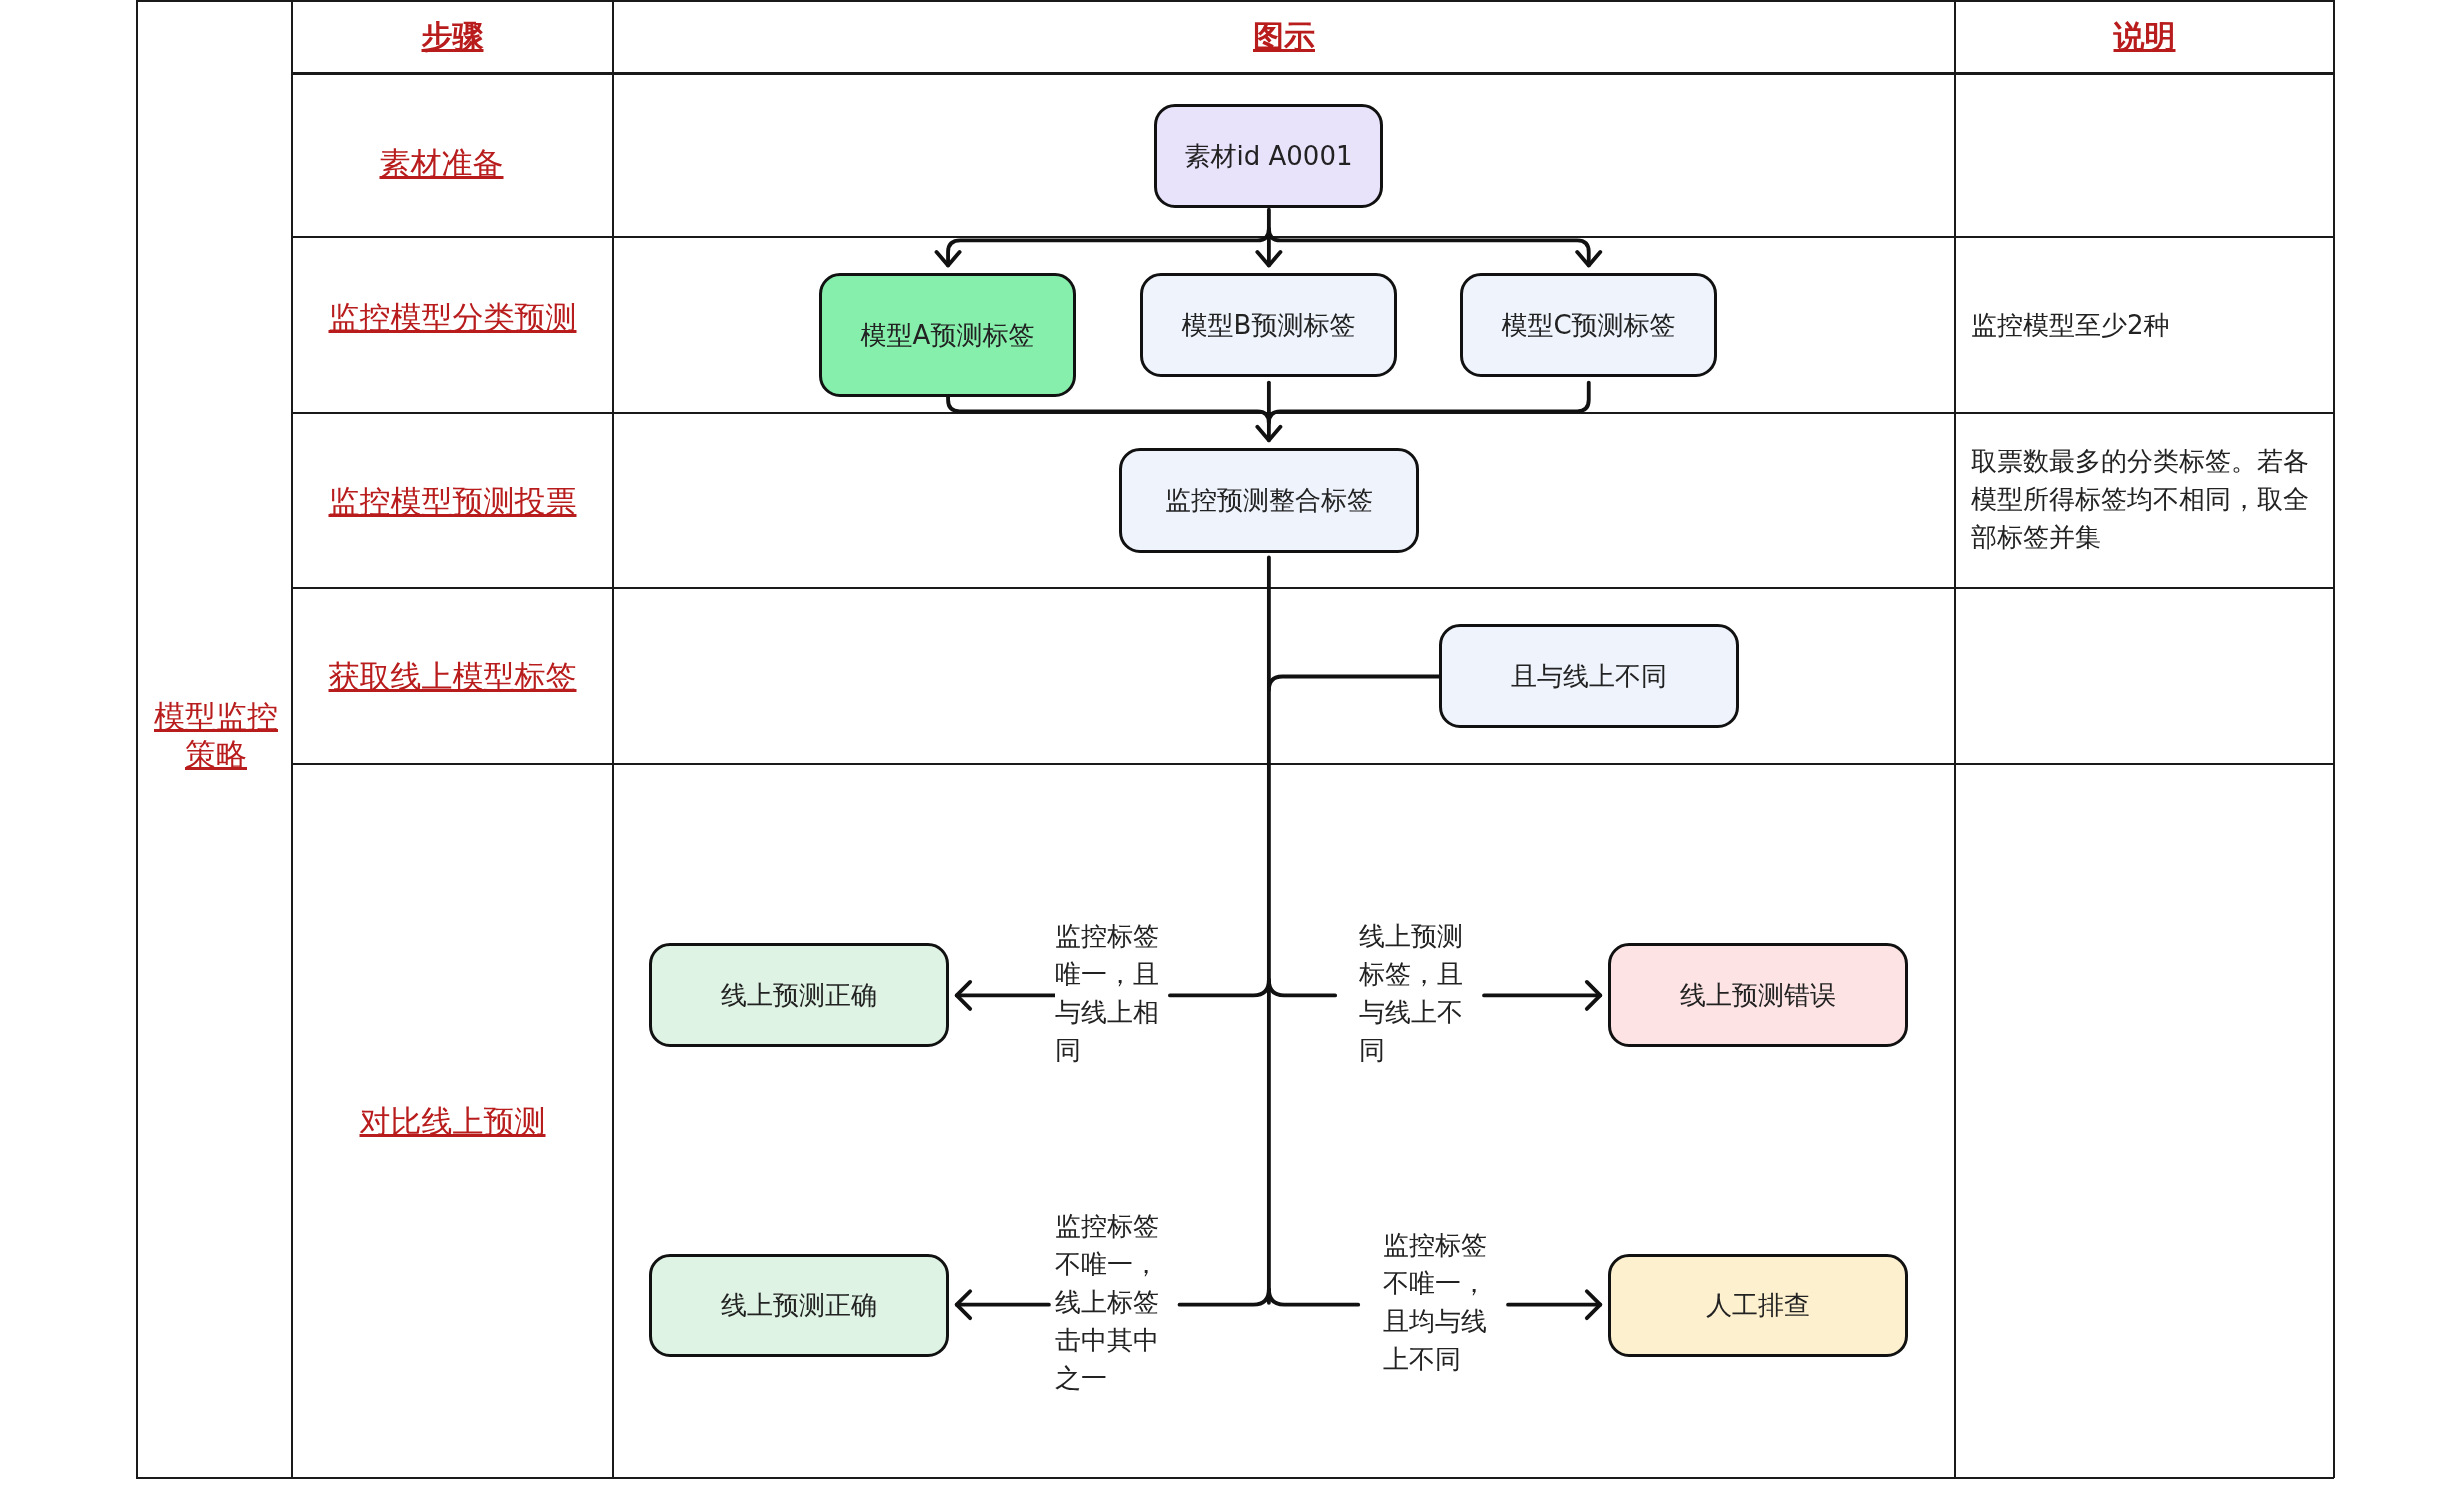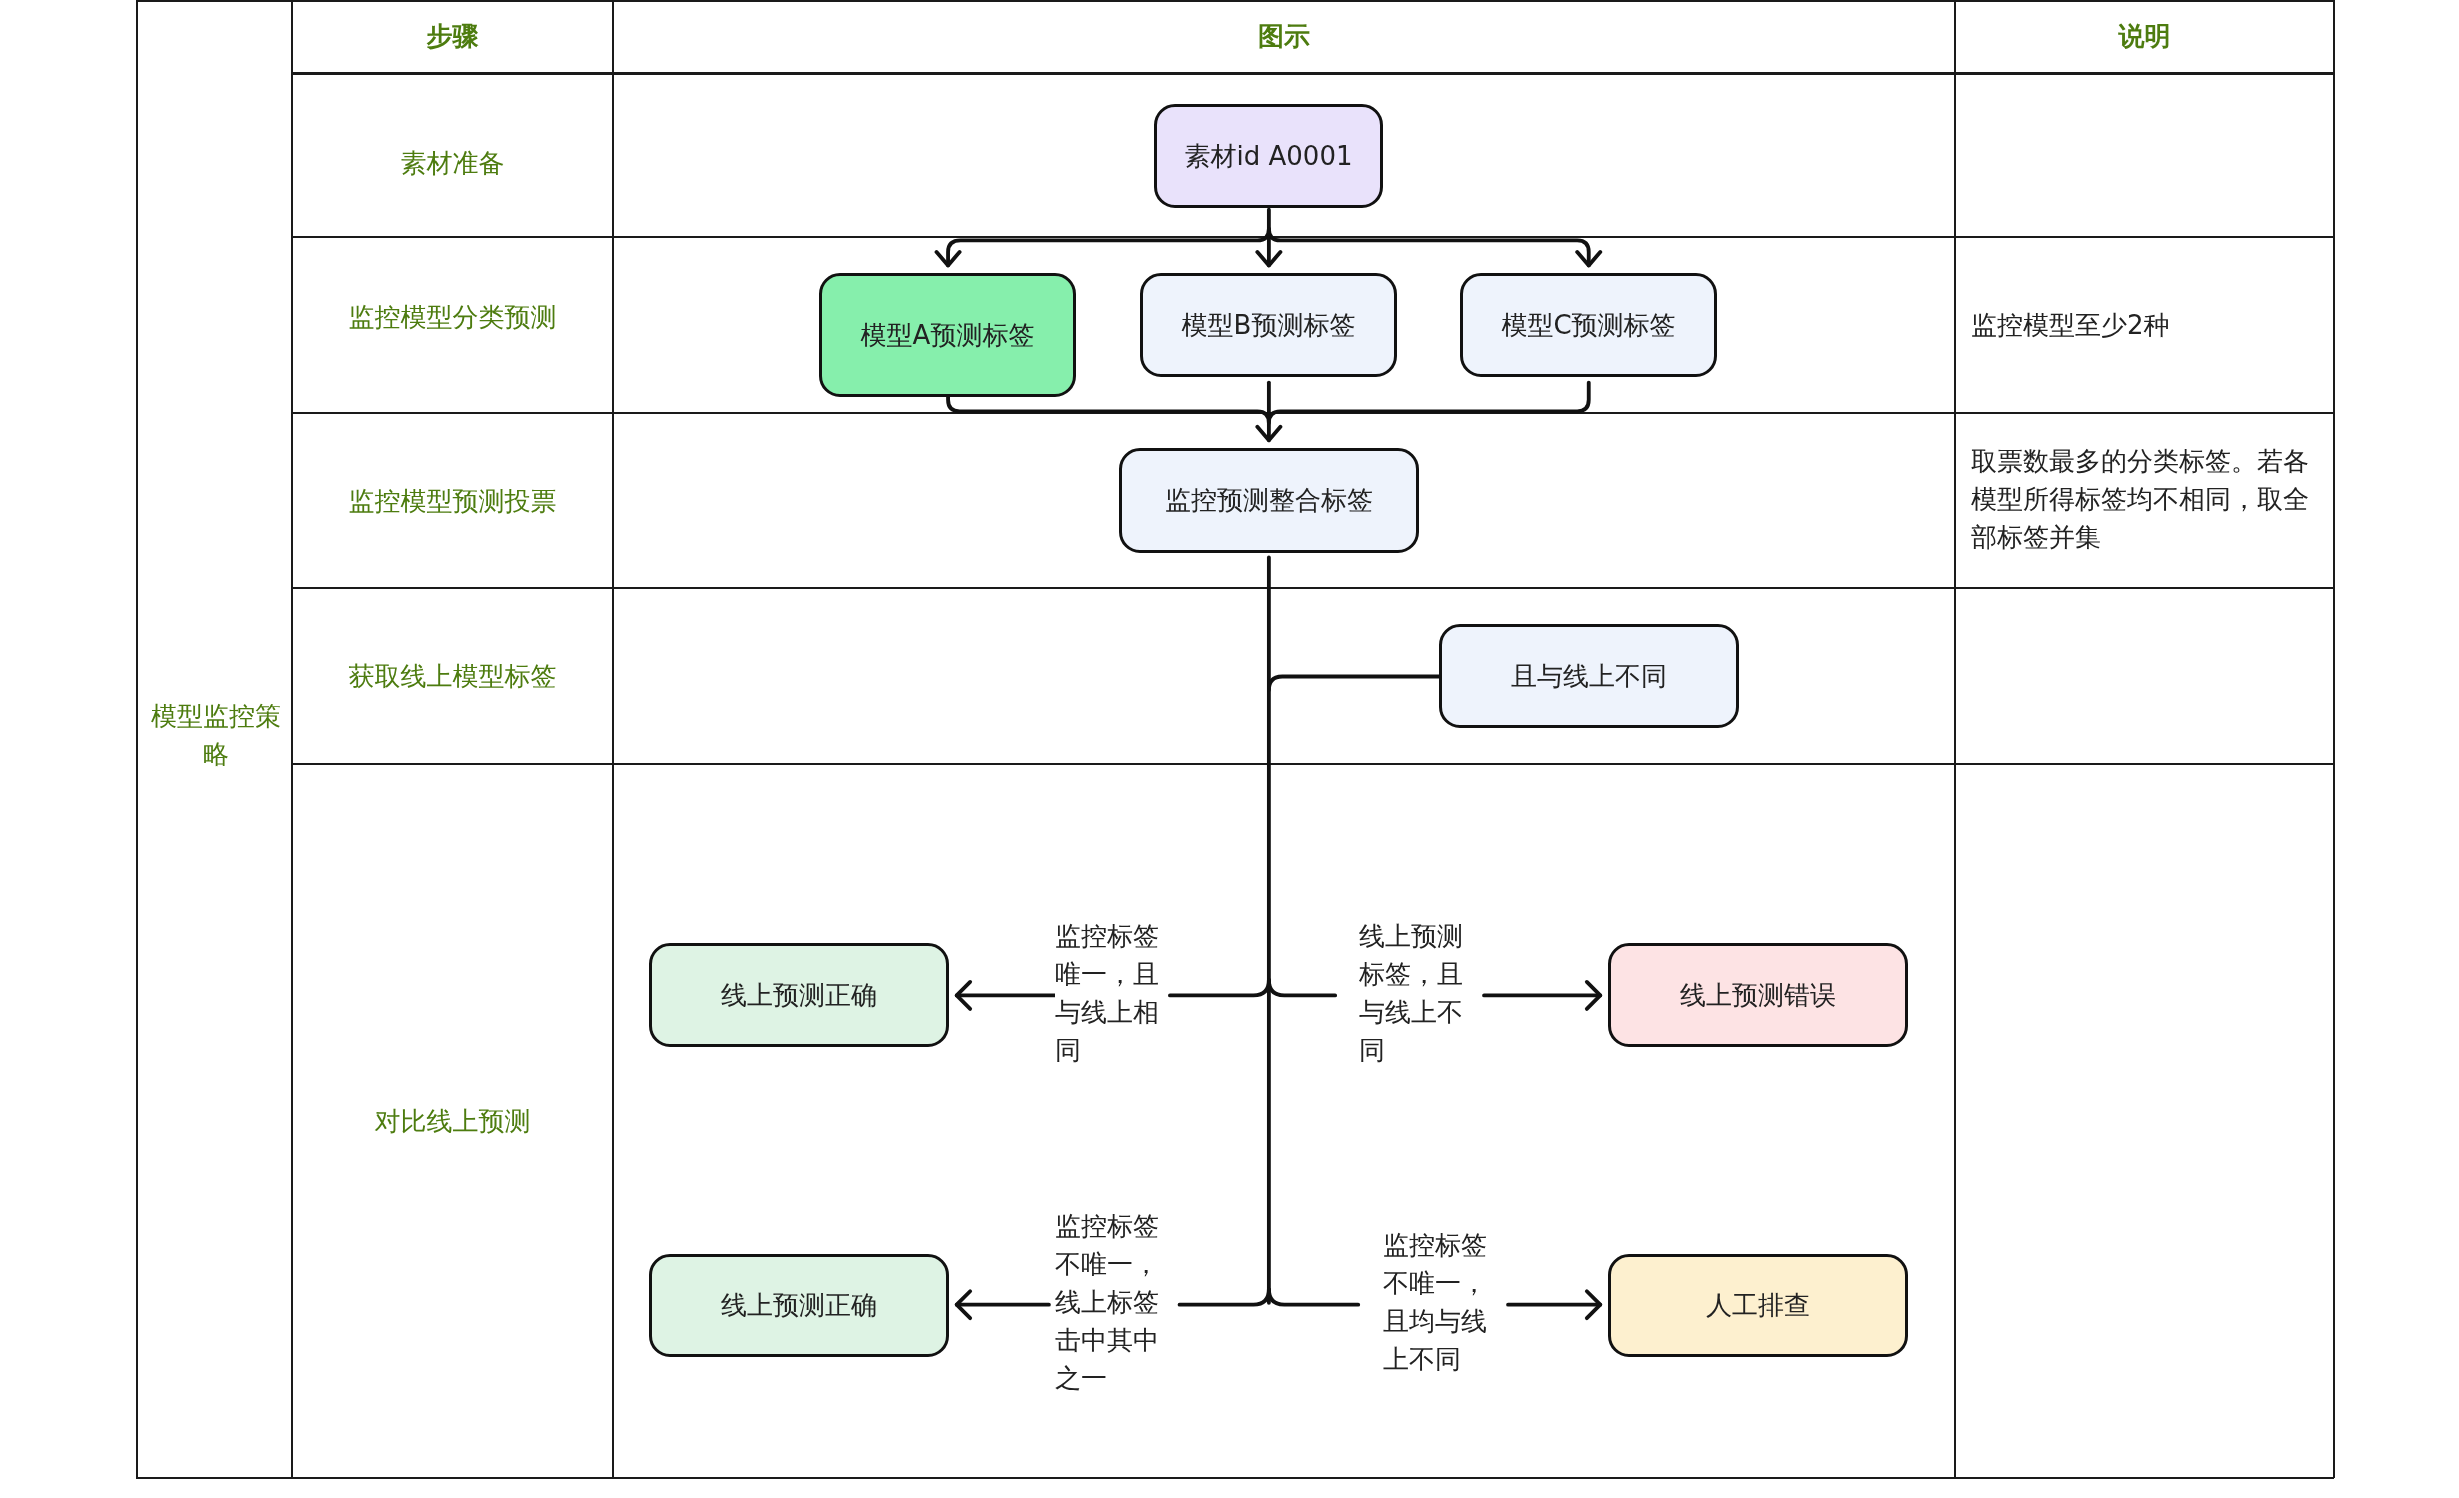--- a/index.html
+++ b/index.html
@@ -1,20 +1,20 @@
 <!DOCTYPE html>
 <html><head>
 <meta charset="utf-8">
 <style>
   html, body { margin:0; padding:0; background:#ffffff; }
   body { width:2459px; height:1499px; position:relative; overflow:hidden;
          font-family:"DejaVu Sans", "Liberation Sans", sans-serif; color:#222; }
   .grid-line { position:absolute; background:#1a1a1a; }
   .cell-text { position:absolute; display:flex; align-items:center; justify-content:center;
-               text-align:center; font-size:26px; color:#4d7c0f; line-height:38px; }
+               text-align:center; font-size:31px; color:#b91c1c; line-height:38px;text-decoration:underline; }
   .head { font-weight:bold; }
   .desc-text { position:absolute; font-size:26px; line-height:38px; color:#222; }
   .node { position:absolute; box-sizing:border-box; border:3.8px solid #111; border-radius:21px;
           display:flex; align-items:center; justify-content:center; font-size:26px; color:#222; }
   .edge-label { position:absolute; font-size:26px; line-height:38px; text-align:left; color:#222;
                 background:#fff; }
   svg.edges { position:absolute; left:0; top:0; }
 </style>
 </head>
 <body>
@@ -34,21 +34,21 @@
   <div class="grid-line" style="left:291px;top:587px;width:2043px;height:1.9px;"></div>
   <div class="grid-line" style="left:291px;top:763px;width:2043px;height:1.9px;"></div>
   <div class="grid-line" style="left:136px;top:1477px;width:2198px;height:1.9px;"></div>
 
   <div class="cell-text" style="left:144px;top:692px;width:144px;height:86px;">模型监控策略</div>
 
   <div class="cell-text head" style="left:293px;top:0;width:319px;height:72px;">步骤</div>
   <div class="cell-text head" style="left:614px;top:0;width:1340px;height:72px;">图示</div>
   <div class="cell-text head" style="left:1956px;top:0;width:377px;height:72px;">说明</div>
 
-  <div class="cell-text" style="left:293px;top:75px;width:319px;height:176px;">素材准备</div>
+  <div class="cell-text" style="left:282px;top:75px;width:319px;height:176px;">素材准备</div>
   <div class="cell-text" style="left:293px;top:230px;width:319px;height:174px;">监控模型分类预测</div>
   <div class="cell-text" style="left:293px;top:414px;width:319px;height:173px;">监控模型预测投票</div>
   <div class="cell-text" style="left:293px;top:589px;width:319px;height:174px;">获取线上模型标签</div>
   <div class="cell-text" style="left:293px;top:765px;width:319px;height:712px;">对比线上预测</div>
 
   <div class="desc-text" style="left:1971px;top:306px;width:346px;">监控模型至少2种</div>
   <div class="desc-text" style="left:1971px;top:442px;width:342px;">取票数最多的分类标签。若各模型所得标签均不相同，取全部标签并集</div>
 </div>
 
 <svg class="edges" width="2459" height="1499" viewBox="0 0 2560 1560">

